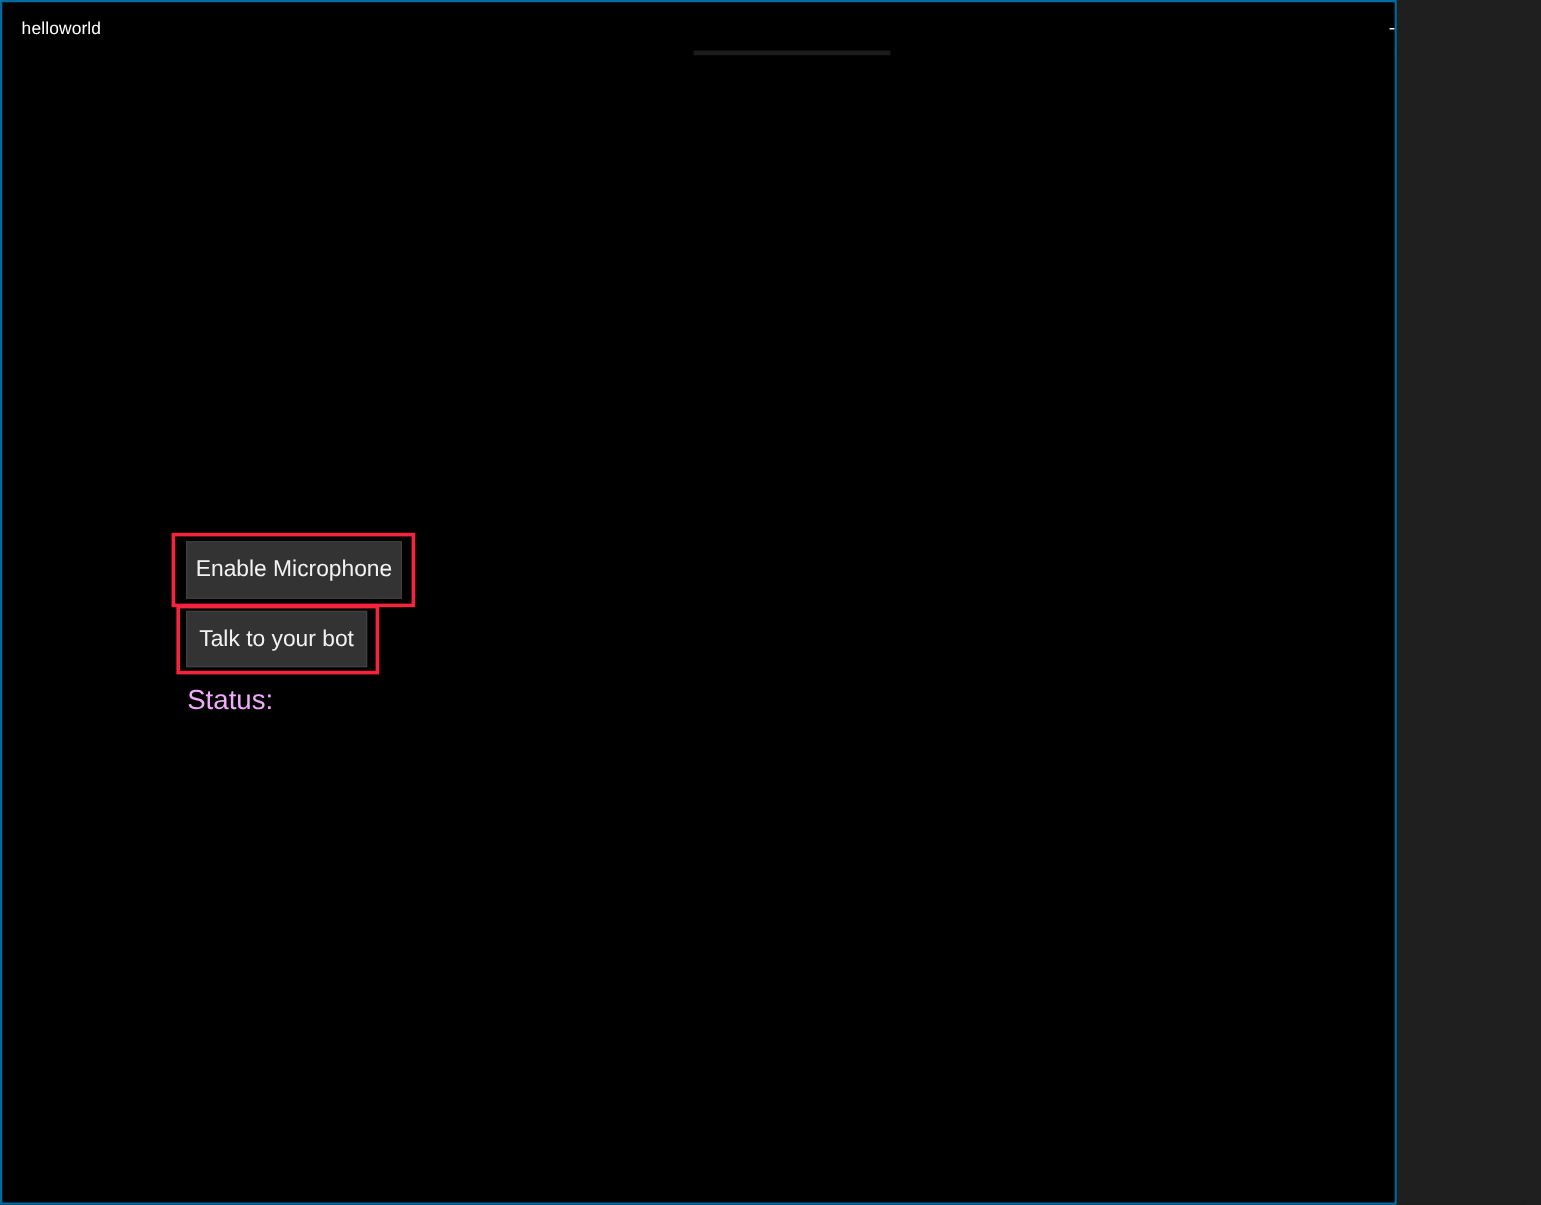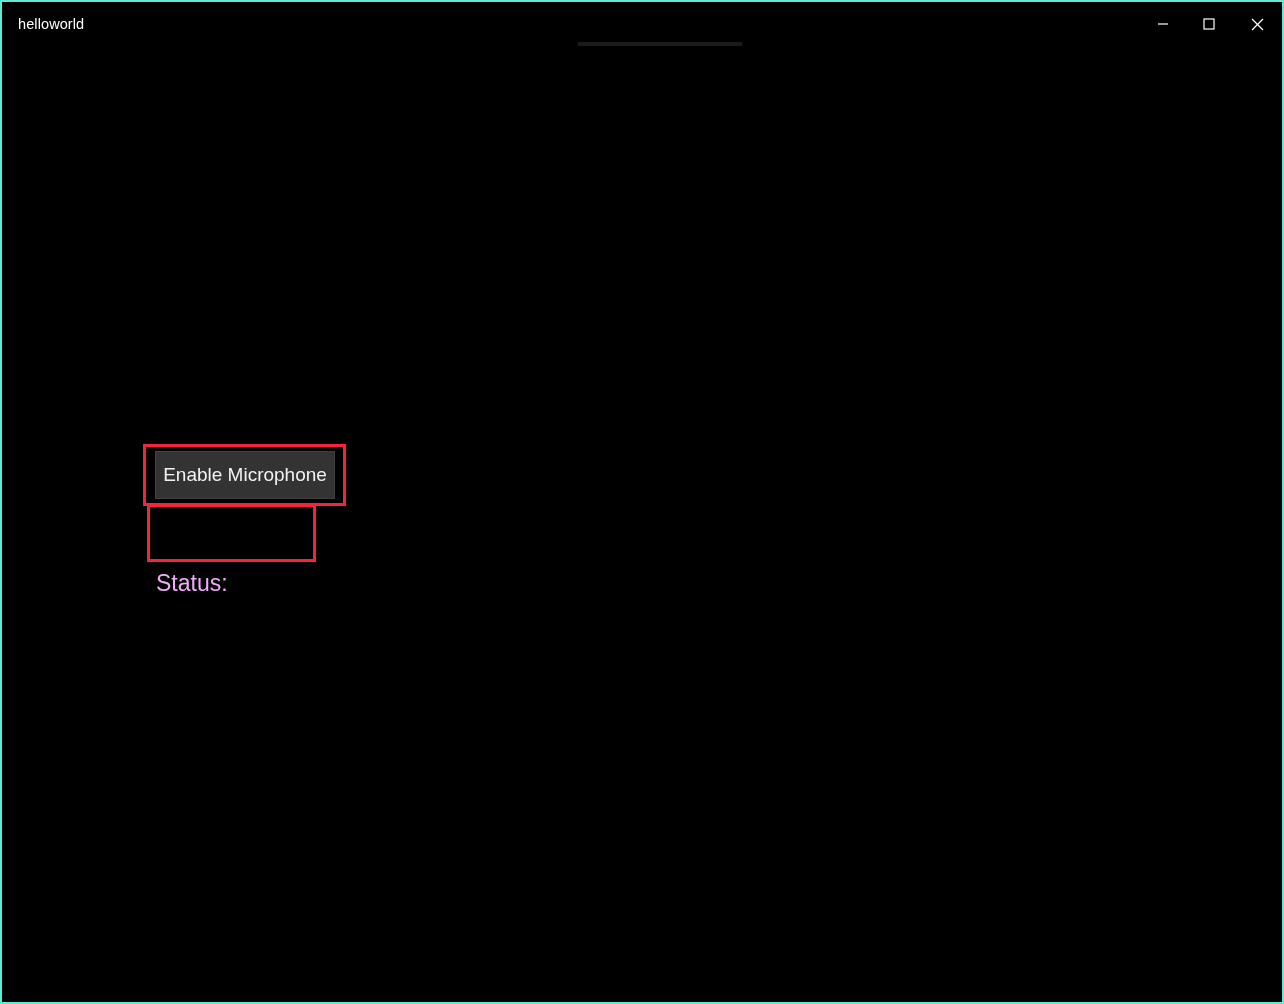--- a/index.html
+++ b/index.html
@@ -12,24 +12,24 @@
     height: 1004px;
     overflow: hidden;
     font-family: "Liberation Sans", sans-serif;
   }
 
   
   #app-window {
     position: absolute;
     left: 0;
     top: 0;
-    width: 1284px;
+    width: 1164px;
     height: 1004px;
     box-sizing: border-box;
-    border: 2px solid #5eead4;
+    border: 2px solid #0369a1;
     background: #000000;
     overflow: hidden;
   }
 
   
   #title-bar {
     position: absolute;
     left: 0;
     top: 0;
     width: 1280px;
@@ -291,20 +291,21 @@
     <div id="xaml-toolbar-grip"></div>
   </div>
 
   <div id="app-content">
 
     <div class="highlight-box" id="highlight-enable-microphone"></div>
     <div class="highlight-box" id="highlight-talk-to-bot"></div>
 
     <button class="app-button" id="btn-enable-microphone">Enable Microphone</button>
 
+    <button class="app-button" id="btn-talk-to-bot">Talk to your bot</button>
 
     <div id="status-line">
       <span>Status:</span>
       <span id="status-value"></span>
     </div>
 
   </div>
 </div>
 
 </body></html>

